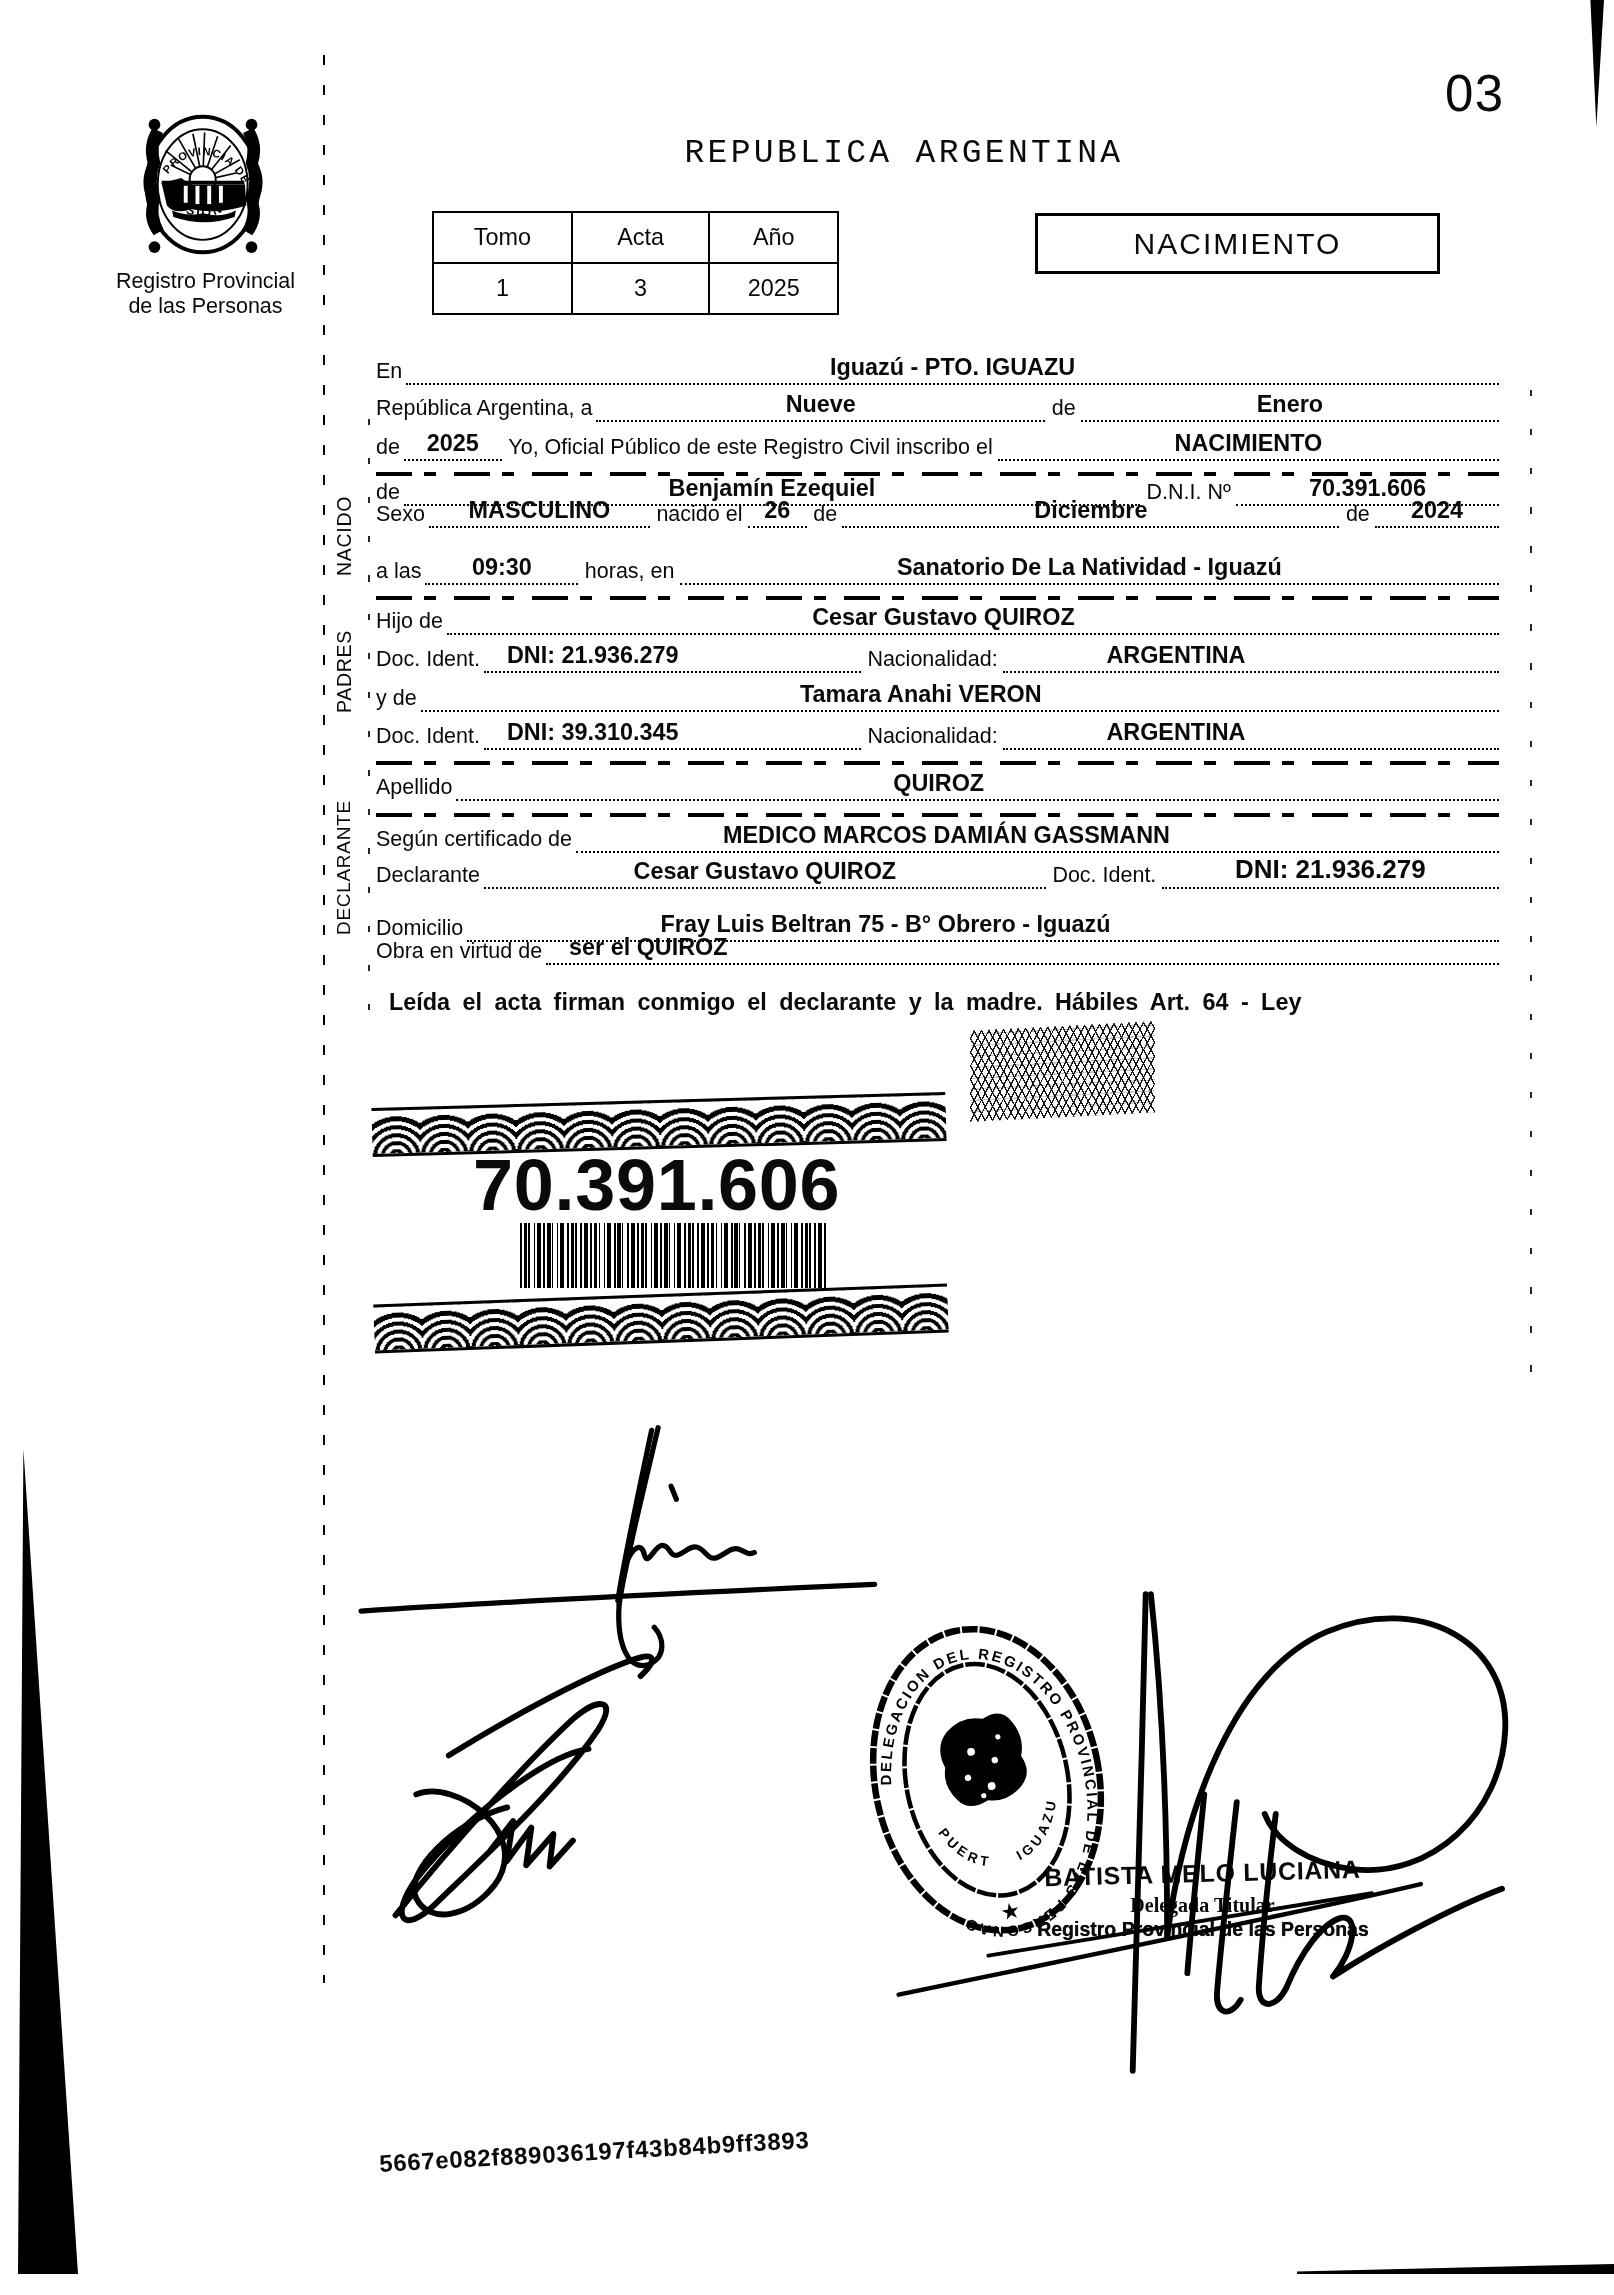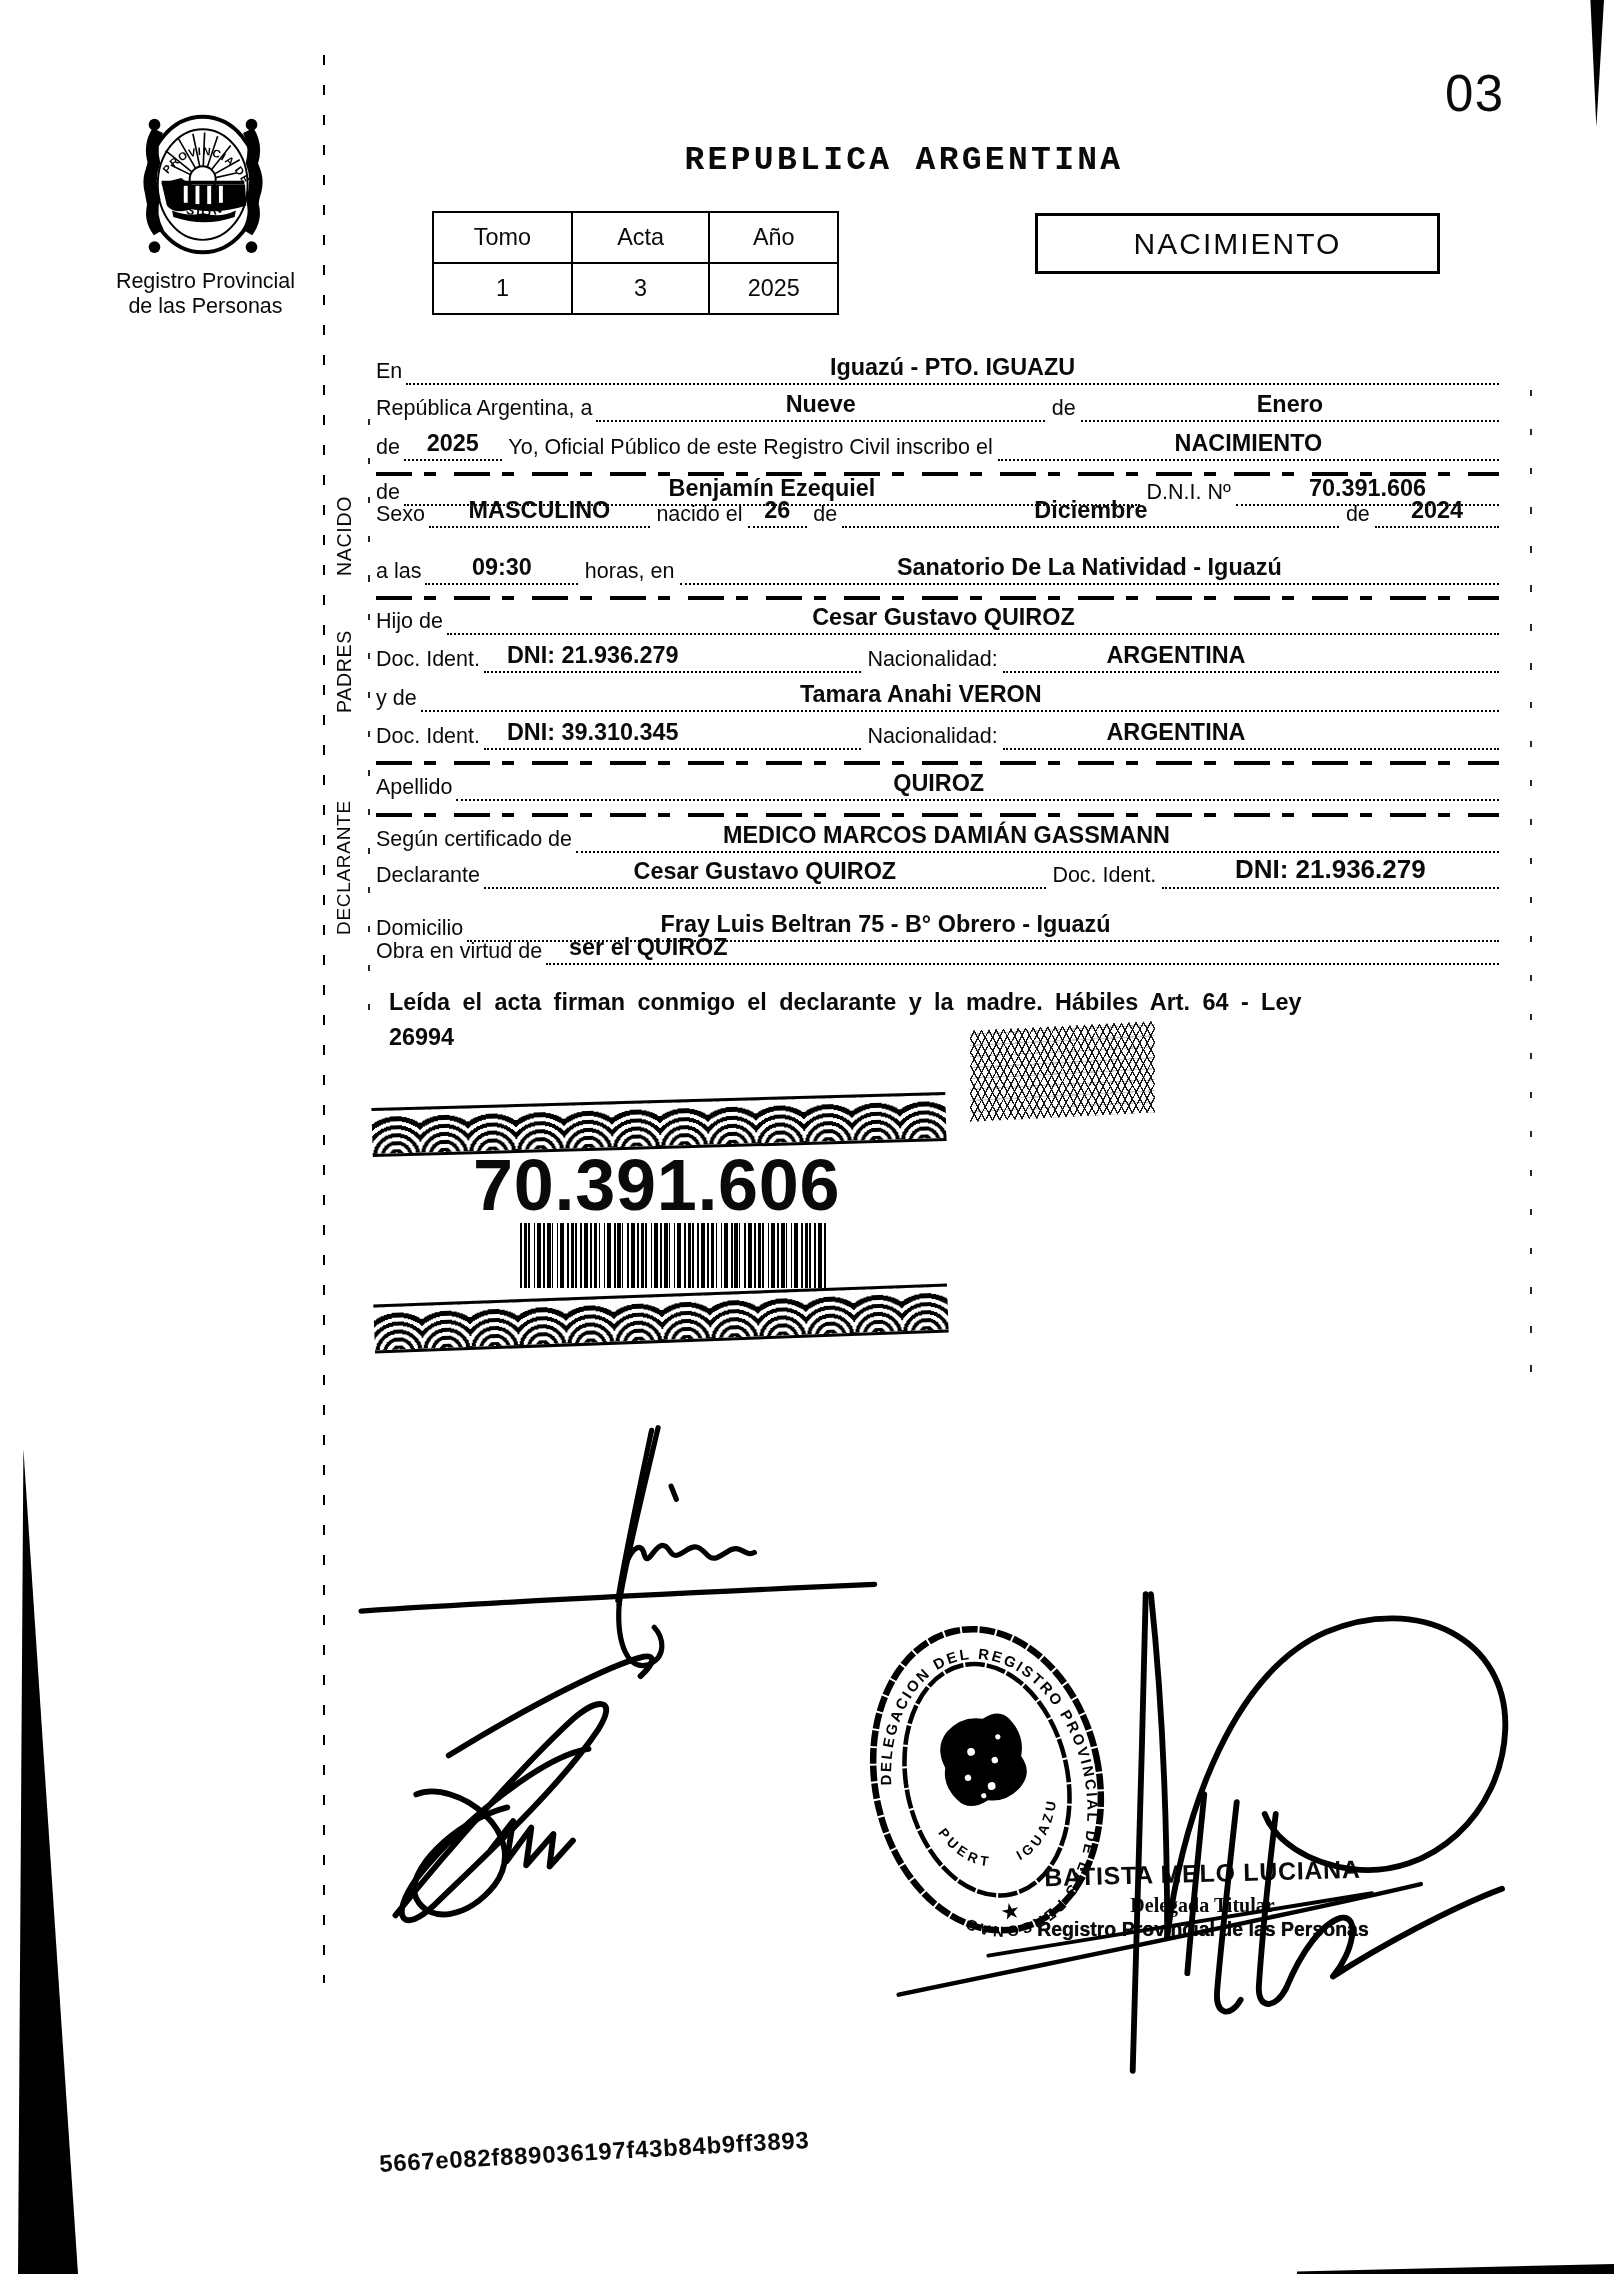--- a/index.html
+++ b/index.html
@@ -1,22 +1,22 @@
 <!DOCTYPE html>
 <html style="font-size:10.4px"><head>
 <meta charset="utf-8">
 <style>
   html,body{margin:0;padding:0;background:#888;}
   .page{position:relative;width:1614px;height:2295px;background:#fff;overflow:hidden;
         font-family:"Liberation Sans",sans-serif;color:#0a0a0a;}
   .abs{position:absolute;}
   
   .pagenum{left:1445px;top:64px;font-size:51px;letter-spacing:1.3px;}
-  .title{left:657px;top:142px;width:494px;text-align:center;
-         font-family:"Liberation Mono",monospace;font-weight:700;font-size:33px;letter-spacing:3.3px;}
+  .title{left:657px;top:135px;width:494px;text-align:center;
+         font-family:"Liberation Mono",monospace;font-weight:400;font-size:33px;letter-spacing:3.3px;}
   .regtable{left:432px;top:211px;width:407px;border-collapse:collapse;}
   .regtable td{border:2.6px solid #000;text-align:center;font-size:23.4px;height:47px;}
   .regtable .hd td{font-size:23.4px;}
   .actbox{left:1035px;top:213px;width:399px;height:55px;border:3.9px solid #000;
           display:flex;align-items:center;justify-content:center;
           font-size:30px;letter-spacing:2px;}
   .tr-wedge{left:1587px;top:0;width:17px;height:127px;background:#000;
             clip-path:polygon(20% 0,100% 0,55% 100%);}
   
   .seal{left:133px;top:105px;}
@@ -297,21 +297,20 @@
 
   <div class="abs row" style="top:930px;">
     <span class="lb">Obra en virtud de</span>
     <span class="lead grow vleft">
         <span class="val">ser el QUIROZ</span>
       </span>
   </div>
 
   <div class="abs closing">
     <div>Leída el acta firman conmigo el declarante y la madre. Hábiles  Art. 64 - Ley</div>
-    <div>26994</div>
   </div>
 
   <div class="abs mesh"></div>
   <div class="abs band band1"></div>
   <div class="abs bignum">70.391.606</div>
   <div class="abs barcode"></div>
   <div class="abs band band2"></div>
 
   <svg class="abs" style="left:857px;top:1601px;" width="260" height="364" viewBox="0 0 400 560">
     <g transform="rotate(-12 200 275)">

